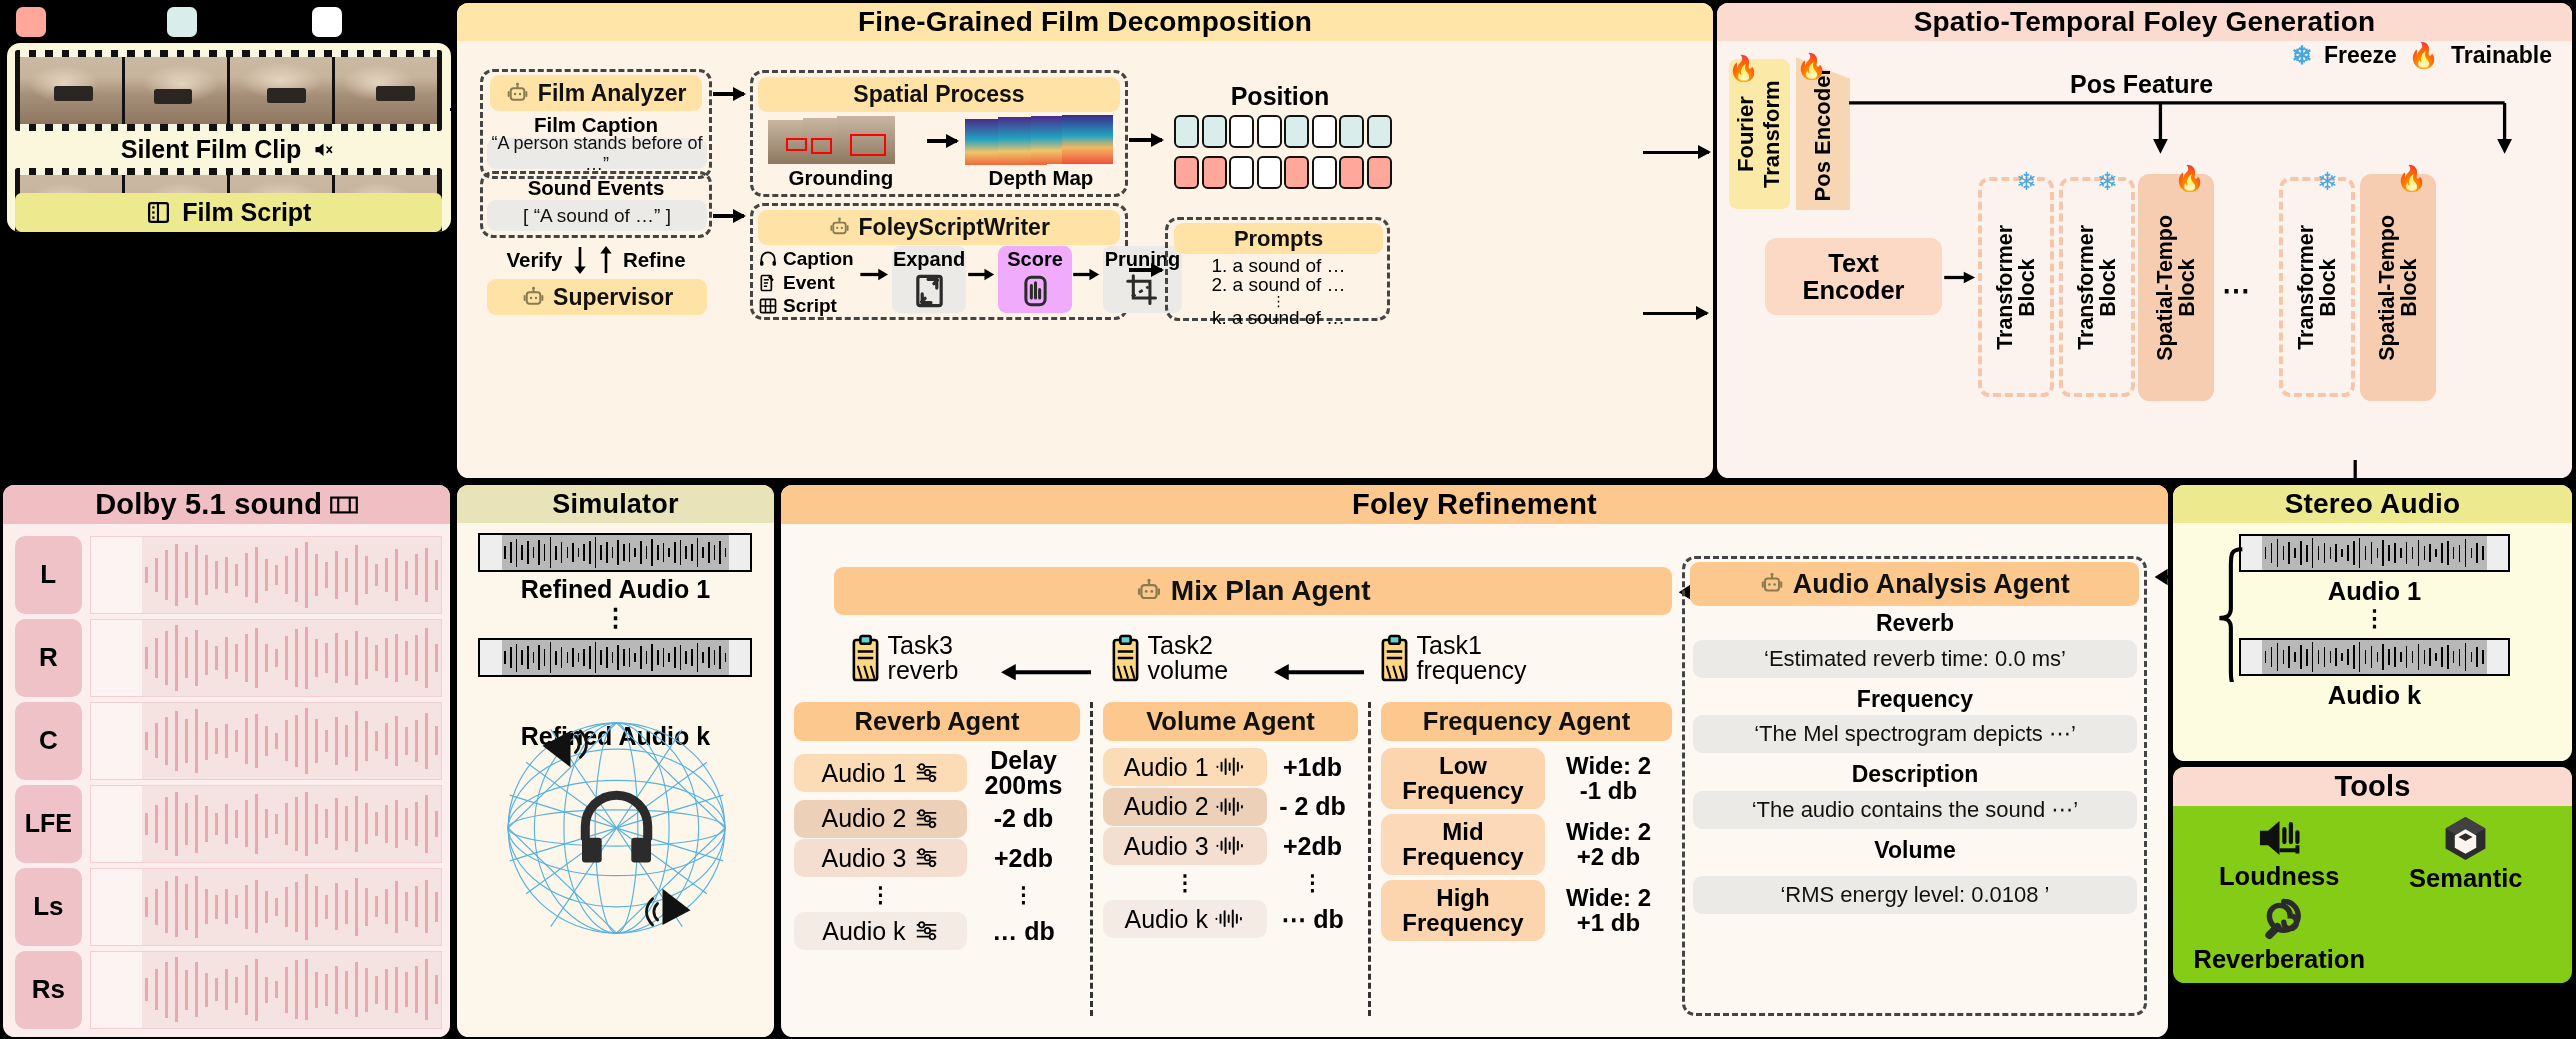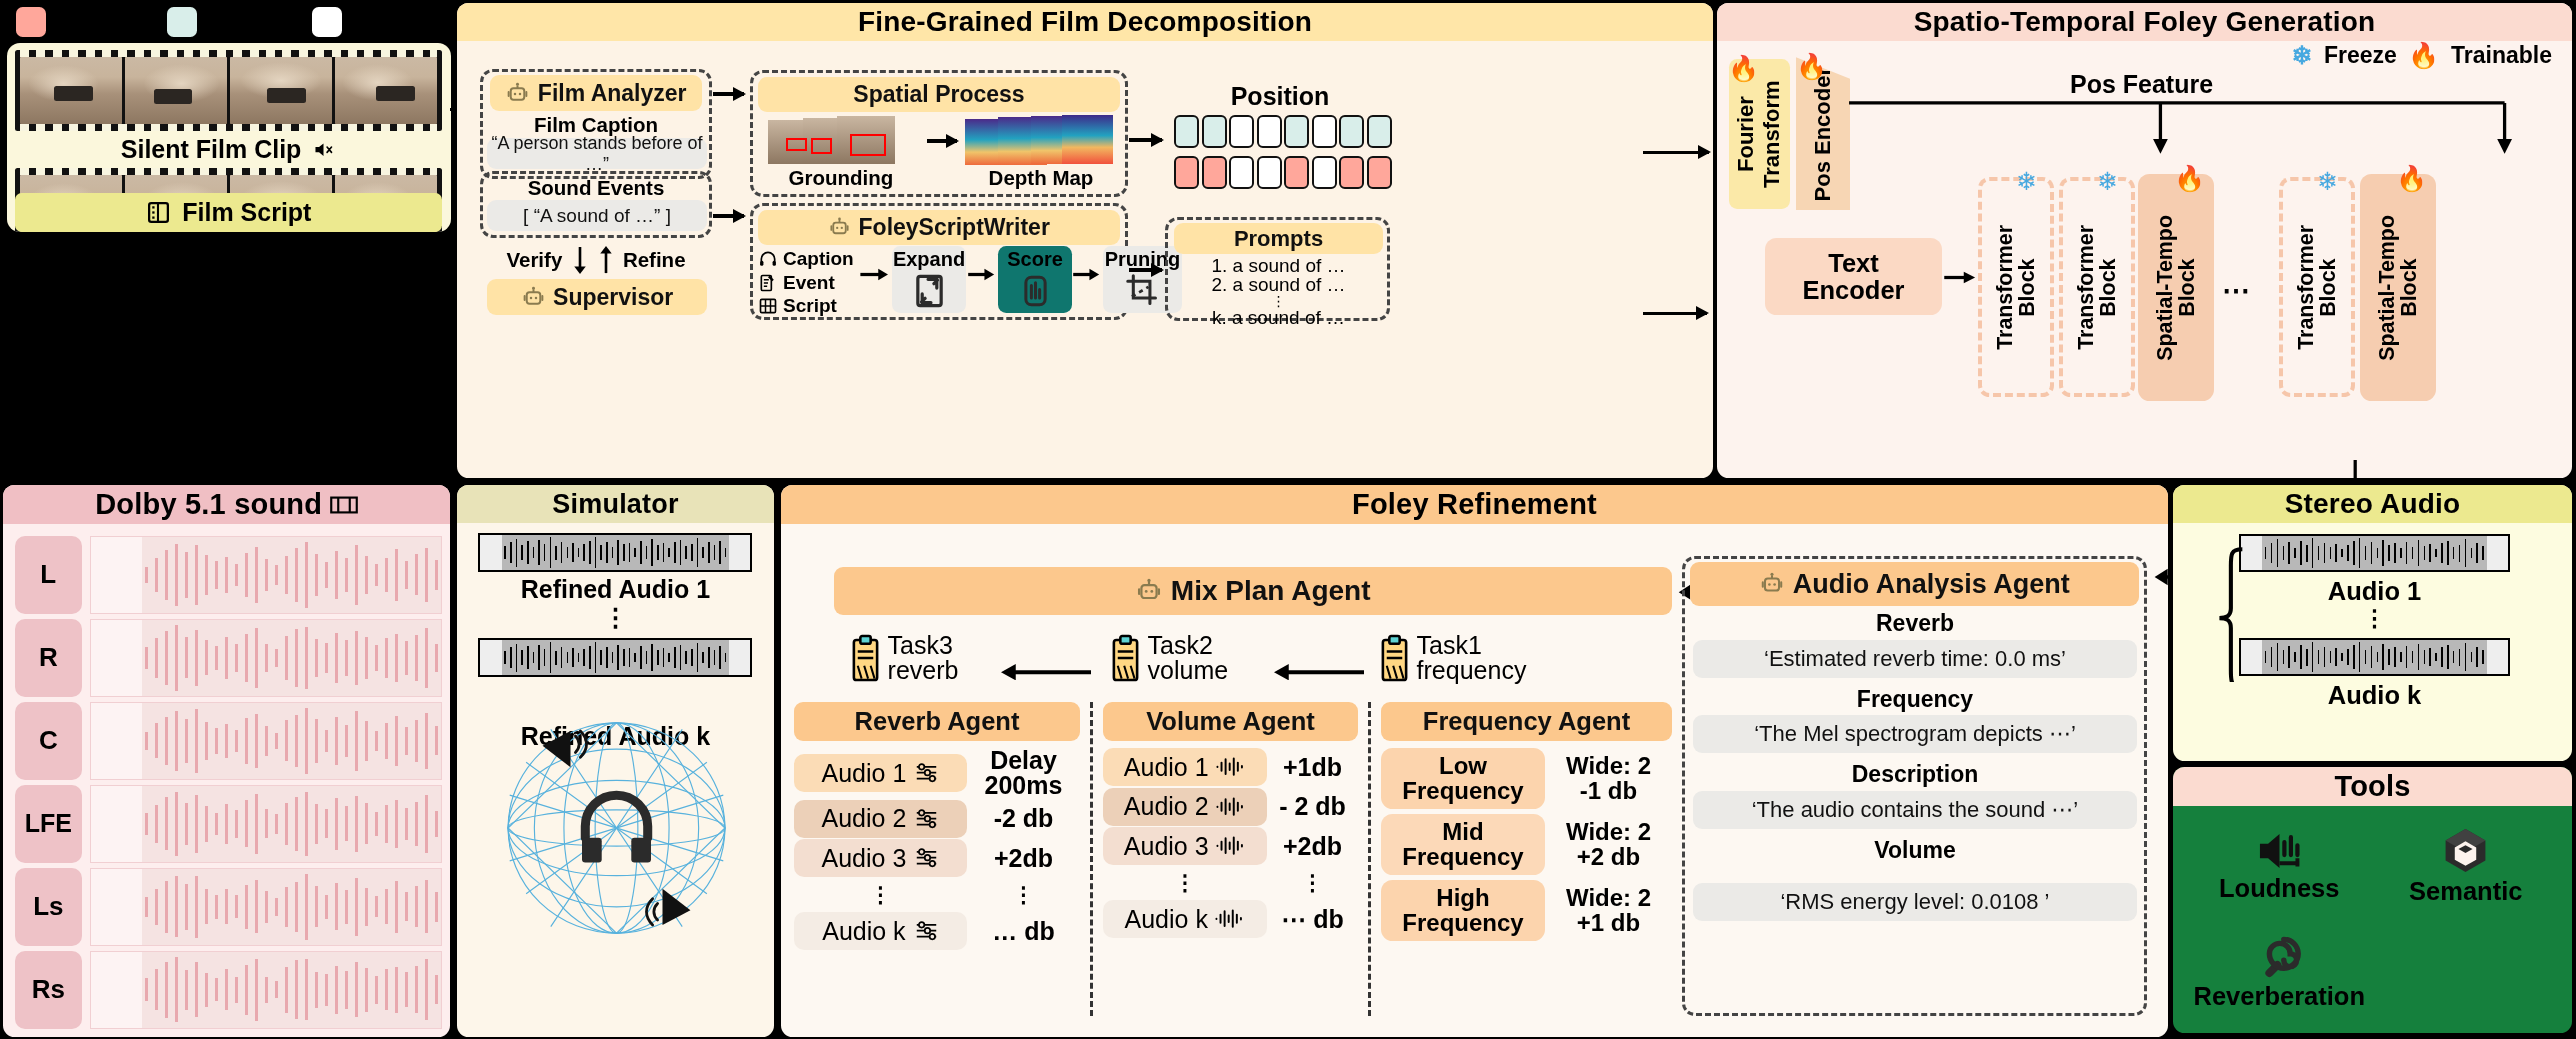--- a/index.html
+++ b/index.html
@@ -262,21 +262,21 @@
     <svg width="35" height="38" viewBox="0 0 24 26" style="margin-top:1.6px;">
       <rect x="4" y="3" width="16" height="20" rx="1.6" fill="none" stroke="#2b2b2b" stroke-width="2.2"></rect>
       <path d="M9 18l-2.5 2.5M7 15v6h6M15 8l2.5-2.5M17 11V5h-6" stroke="#2b2b2b" stroke-width="2.2" fill="none" stroke-linecap="round"></path>
     </svg>
   </div>
   <svg style="position:absolute;left:511px;top:265px;" width="28" height="13" viewBox="0 0 34 16">
     <path d="M0 8h22" stroke="#000" stroke-width="4"></path>
       <path d="M20 1l12 7-12 7z" fill="#000"></path>
     </svg>
 
-  <div style="position:absolute;left:541px;top:243px;width:74px;height:67px;background:#0f766e;border-radius:8.2px;text-align:center;">
+  <div style="position:absolute;left:541px;top:243px;width:74px;height:67px;background:#f0abfc;border-radius:8.2px;text-align:center;">
     <div style="font-size:20px;font-weight:bold;padding-top:1.6px;">Score</div>
     <svg width="33" height="38" viewBox="0 0 24 26" style="margin-top:1.6px;">
       <rect x="5" y="3" width="14" height="20" rx="4" fill="none" stroke="#2b2b2b" stroke-width="2.2"></rect>
       <path d="M9 18V9M12 18V7M15 18v-6" stroke="#2b2b2b" stroke-width="2.2" stroke-linecap="round"></path>
     </svg>
   </div>
   <svg style="position:absolute;left:616px;top:265px;" width="28" height="13" viewBox="0 0 34 16">
     <path d="M0 8h22" stroke="#000" stroke-width="4"></path>
       <path d="M20 1l12 7-12 7z" fill="#000"></path>
     </svg>
@@ -1017,21 +1017,21 @@
     <span>Audio Analysis Agent</span>
   </div>
   <div style="position:absolute;left:912px;top:125px;width:444px;">
     <div class="lbl" style="font-size:23px;">Reverb</div>
     <div class="greychip" style="height:38px;font-size:22px;margin-top:2.5px;">‘Estimated reverb time: 0.0 ms’</div>
     <div class="lbl" style="font-size:23px;margin-top:8.2px;">Frequency</div>
     <div class="greychip" style="height:38px;font-size:22px;margin-top:2.5px;">‘The Mel spectrogram depicts ⋯’</div>
     <div class="lbl" style="font-size:23px;margin-top:8.2px;">Description</div>
     <div class="greychip" style="height:38px;font-size:22px;margin-top:2.5px;">‘The audio contains the sound ⋯’</div>
     <div class="lbl" style="font-size:23px;margin-top:8.2px;">Volume</div>
-    <div class="greychip" style="height:38px;font-size:22px;margin-top:19px;">‘RMS energy level: 0.0108 ’</div>
+    <div class="greychip" style="height:38px;font-size:22px;margin-top:12px;">‘RMS energy level: 0.0108 ’</div>
   </div>
 </div>
 
 <svg style="position:absolute;left:2153px;top:567px;" width="49" height="20" viewBox="0 0 60 24">
   <path d="M60 12H16" stroke="#000" stroke-width="4"></path>
     <path d="M18 2L2 12l16 10z" fill="#000"></path>
   </svg>
 
 <div class="panel" style="left:2173px;top:485px;width:399px;height:276px;background:#fdfce0;">
   <div class="phead" style="background:#ece98f;height:38px;font-size:28px;">
@@ -1126,21 +1126,21 @@
         <i style="height:42%"></i>
     </div>
     <div class="pad"></div>
   </div>
   <div class="lbl" style="position:absolute;left:66px;top:196px;width:271px;font-size:25.5px;">Audio k</div>
   <svg style="position:absolute;left:30px;top:61px;" width="41" height="136" viewBox="0 0 50 166">
     <path d="M48 4c-14 0-14 6-14 20v52c0 10-6 12-14 12 8 0 14 2 14 12v52c0 14 0 20 14 20" fill="none" stroke="#000" stroke-width="5"></path>
   </svg>
 </div>
 
-<div class="panel" style="left:2173px;top:767px;width:399px;height:266px;background:#15803d;">
+<div class="panel" style="left:2173px;top:767px;width:399px;height:216px;background:#84cc16;">
   <div class="phead" style="background:#fbdbd0;height:39px;font-size:29px;">
     <span>Tools</span>
   </div>
   <div style="position:absolute;left:13px;top:46px;right:13px;bottom:8.2px;display:grid;
               grid-template-columns:1fr 1fr;grid-template-rows:1fr 1fr;">
     <div style="display:flex;flex-direction:column;align-items:center;justify-content:center;gap:1.6px;">
       <svg width="49" height="44" viewBox="0 0 30 27">
         <path d="M3 9v9h5l7 6V3L8 9H3z" fill="#111"></path>
         <path d="M18 16V8M22 16V5M26 16v-6" stroke="#111" stroke-width="2.6" stroke-linecap="round"></path>
         <path d="M15 21h12" stroke="#111" stroke-width="2.4"></path>

